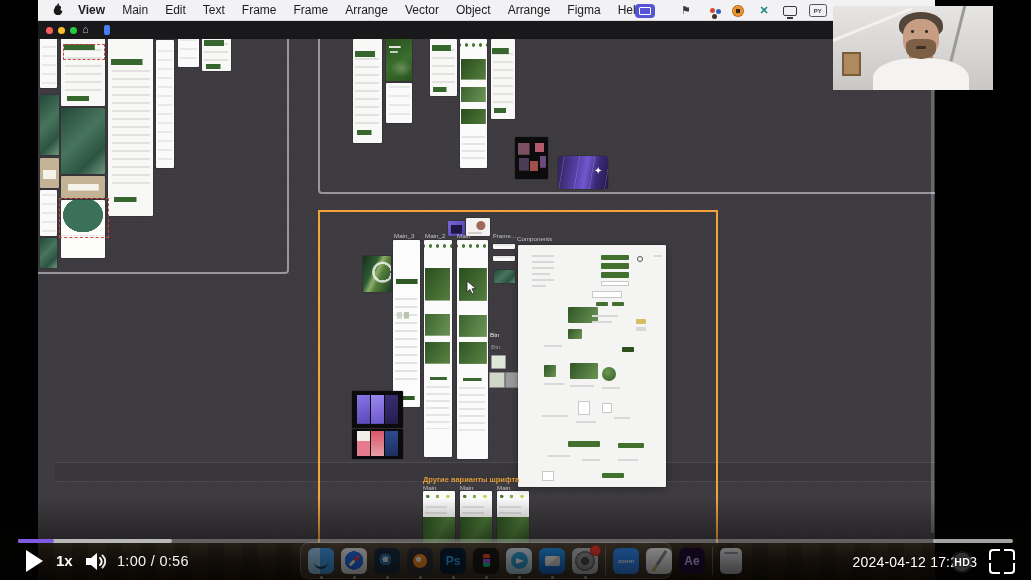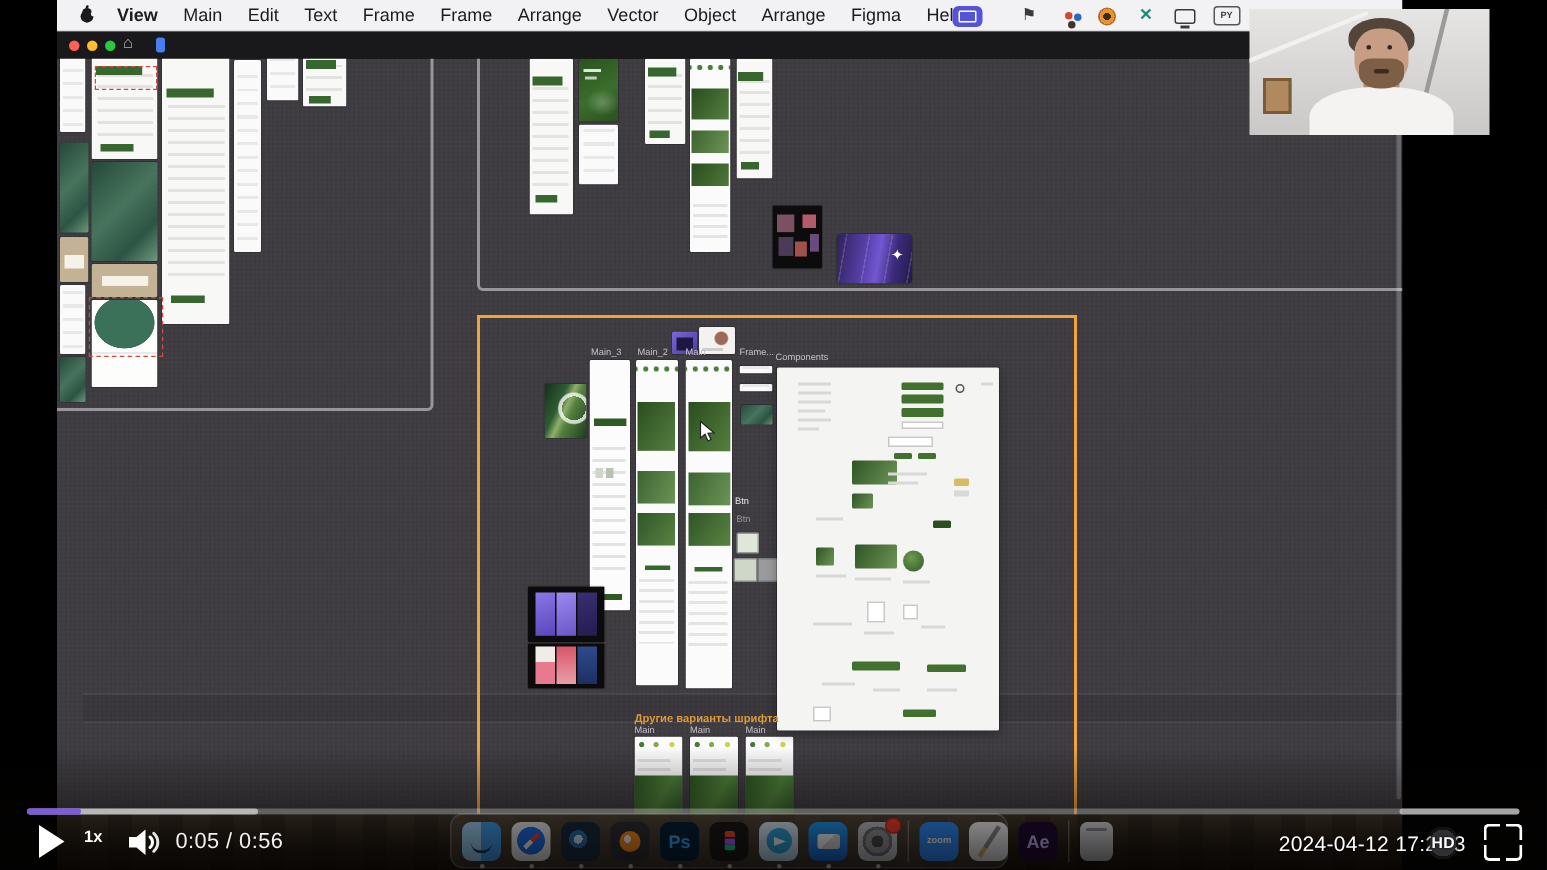--- a/index.html
+++ b/index.html
@@ -185,21 +185,21 @@
   .di-trash::after{content:"";width:14px;height:2px;background:rgba(120,120,130,.8);margin-top:-16px;border-radius:1px;}
 
   
   .vp-grad{left:0;top:498px;width:1031px;height:82px;z-index:8;pointer-events:none;
            background:linear-gradient(180deg,transparent,rgba(6,4,2,.45) 55%,rgba(4,3,2,.7));}
   .progress{left:18px;top:539px;width:995px;height:4px;border-radius:2px;background:rgba(255,255,255,.28);z-index:10;}
   .prog-buffer{position:absolute;left:0;top:0;height:100%;background:rgba(255,255,255,.55);border-radius:2px;}
   .prog-tail{position:absolute;top:0;height:100%;background:rgba(255,255,255,.5);border-radius:2px;}
   .prog-played{position:absolute;left:0;top:0;height:100%;border-radius:2px;}
   .play-btn{left:26px;top:550px;width:0;height:0;border-left:17px solid #fff;border-top:11px solid transparent;border-bottom:11px solid transparent;z-index:11;}
-  .speed{left:56px;top:552px;font-size:11px;font-weight:700;color:#fff;z-index:11;}
+  .speed{left:56px;top:552px;font-size:15px;font-weight:700;color:#fff;z-index:11;}
   .vol{left:86px;top:552px;z-index:11;}
   .time{left:117px;top:553px;font-size:14.5px;color:#f2f2f2;z-index:11;letter-spacing:.3px;}
   .right-controls{position:absolute;right:16px;top:549px;display:flex;align-items:center;z-index:11;}
   .date-txt{font-size:14px;color:#fff;text-shadow:0 1px 2px rgba(0,0,0,.8);letter-spacing:.2px;}
   .pc-gear{position:relative;width:24px;height:24px;margin-left:-8px;display:flex;align-items:center;justify-content:center;
            background:radial-gradient(circle,#303034 0 9px,rgba(48,48,52,.35) 9px 11px,transparent 11px);border-radius:50%;}
   .pc-gear b{font-size:10.5px;color:#fff;text-shadow:0 0 2px #000;letter-spacing:.3px;}
   .date-tail{font-size:14px;color:#fff;margin-left:-5px;text-shadow:0 1px 2px rgba(0,0,0,.8);}
   .fullscreen{position:relative;width:26px;height:25px;margin-left:12px;}
   .fs{position:absolute;width:9px;height:9px;border:0 solid #fff;}
@@ -438,21 +438,21 @@
   </div>
   <div class="abs play-btn"></div>
   <div class="abs speed">1x</div>
   <div class="abs vol">
     <svg width="24" height="19" viewBox="0 0 24 19">
       <polygon points="0,6 5,6 11,1 11,18 5,13 0,13" fill="#fff"></polygon>
       <path d="M14 6 a4.5 4.5 0 0 1 0 7" stroke="#fff" stroke-width="2" fill="none" stroke-linecap="round"></path>
       <path d="M16.5 3.5 a8 8 0 0 1 0 12" stroke="#fff" stroke-width="2" fill="none" stroke-linecap="round" opacity=".9"></path>
     </svg>
   </div>
-  <div class="abs time">0:05 / 0:56</div>
+  <div class="abs time">1:00 / 0:56</div>
   <div class="right-controls">
     <span class="date-txt">2024-04-12 17:2</span>
     <span class="pc-gear">
         <b>HD</b>
       </span>
     <span class="date-tail">3</span>
     <span class="fullscreen">
       <i class="fs fs-tl"></i>
         <i class="fs fs-tr"></i>
         <i class="fs fs-bl"></i>

